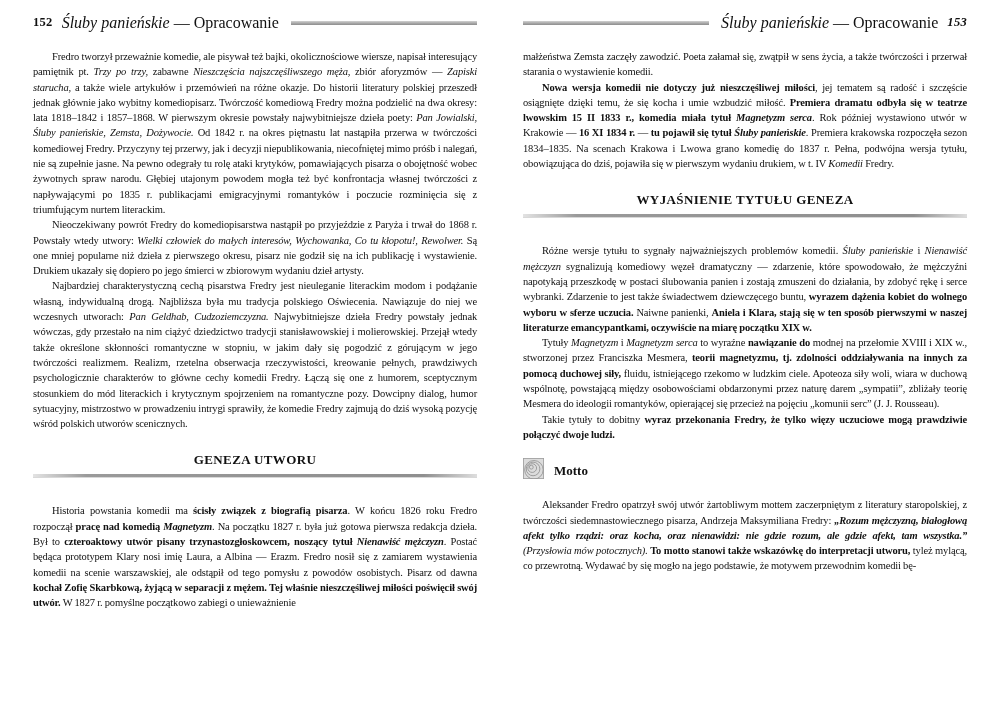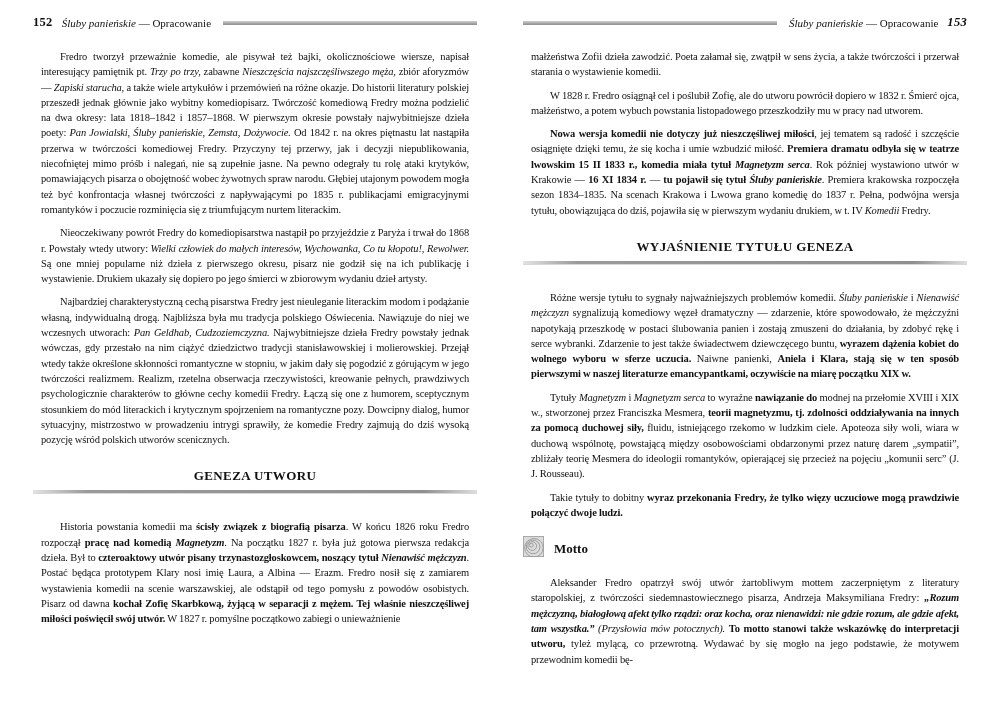--- a/index.html
+++ b/index.html
@@ -15,33 +15,33 @@
     gap:46px;
     box-sizing:border-box;
     background:#fff;
   }
   .page{width:444px;flex:0 0 444px;}
   .page-header{
     display:flex;align-items:center;height:13px;
     font-size:11px;white-space:nowrap;
   }
   .page-num{font-weight:bold;font-size:12.5px;letter-spacing:.3px;}
-  .running-title{font-size:11px;text-align:center;}
+  .running-title{font-size:16px;text-align:center;}
   .running-title em{font-style:italic;}
   .page-header.left .page-num{margin-right:9px;}
   .page-header.left .header-bar{margin-left:12px;}
   .page-header.right .page-num{margin-left:9px;font-style:italic;}
   .page-header.right .header-bar{margin-right:12px;}
   .header-bar{
     flex:1;height:4px;align-self:center;
     background:linear-gradient(to bottom,#d2d2d2 0%,#a8a8a8 55%,#8d8d8d 100%);
   }
   .page-body{margin-top:20px;}
   .para{
-    margin:8px;
+    margin:0;
     font-size:10.5px;
     line-height:15.3px;
     text-align:justify;
     text-indent:19px;
     letter-spacing:-0.15px;
     word-spacing:-0.2px;
   }
   .para.no-indent{text-indent:0;}
   .para strong{font-weight:bold;}
   .para em{font-style:italic;}
@@ -87,22 +87,21 @@
       </div>
   </div>
 
   <div class="page">
     <div class="page-header right">
       <span class="header-bar"></span>
       <span class="running-title"><em>Śluby panieńskie</em><span> — Opracowanie</span></span>
       <span class="page-num">153</span>
     </div>
     <div class="page-body">
-        <p class="para no-indent">małżeństwa Zofii dzieła zawodzić. Poeta załamał się, zwątpił w sens życia, a także twórczości i przerwał starania o wystawienie komedii.</p>
-        <p class="para">W 1828 r. Fredro osiągnął cel i poślubił Zofię, ale do utworu powrócił dopiero w 1832 r. Śmierć ojca, małżeństwo, a potem wybuch powstania listopadowego przeszkodziły mu w pracy nad utworem.</p>
+        <p class="para no-indent">małżeństwa Zemsta zaczęły zawodzić. Poeta załamał się, zwątpił w sens życia, a także twórczości i przerwał starania o wystawienie komedii.</p>
         <p class="para"><strong>Nowa wersja komedii nie dotyczy już nieszczęśliwej miłości</strong>, jej tematem są radość i szczęście osiągnięte dzięki temu, że się kocha i umie wzbudzić miłość. <strong>Premiera dramatu odbyła się w teatrze lwowskim 15 II 1833 r., komedia miała tytuł </strong><strong><em>Magnetyzm serca</em></strong>. Rok później wystawiono utwór w Krakowie — <strong>16 XI 1834 r.</strong> — <strong>tu pojawił się tytuł </strong><strong><em>Śluby panieńskie</em></strong>. Premiera krakowska rozpoczęła sezon 1834–1835. Na scenach Krakowa i Lwowa grano komedię do 1837 r. Pełna, podwójna wersja tytułu, obowiązująca do dziś, pojawiła się w pierwszym wydaniu drukiem, w t. IV <em>Komedii</em> Fredry.</p>
         <div class="section-heading">WYJAŚNIENIE TYTUŁU GENEZA</div>
         <div class="heading-rule"></div>
         <p class="para">Różne wersje tytułu to sygnały najważniejszych problemów komedii. <em>Śluby panieńskie</em> i <em>Nienawiść mężczyzn</em> sygnalizują komediowy węzeł dramatyczny — zdarzenie, które spowodowało, że mężczyźni napotykają przeszkodę w postaci ślubowania panien i zostają zmuszeni do działania, by zdobyć rękę i serce wybranki. Zdarzenie to jest także świadectwem dziewczęcego buntu, <strong>wyrazem dążenia kobiet do wolnego wyboru w sferze uczucia.</strong> Naiwne panienki, <strong>Aniela i Klara, stają się w ten sposób pierwszymi w naszej literaturze emancypantkami, oczywiście na miarę początku XIX w.</strong></p>
         <p class="para">Tytuły <em>Magnetyzm</em> i <em>Magnetyzm serca</em> to wyraźne <strong>nawiązanie do</strong> modnej na przełomie XVIII i XIX w., stworzonej przez Franciszka Mesmera, <strong>teorii magnetyzmu, tj. zdolności oddziaływania na innych za pomocą duchowej siły,</strong> fluidu, istniejącego rzekomo w ludzkim ciele. Apoteoza siły woli, wiara w duchową wspólnotę, powstającą między osobowościami obdarzonymi przez naturę darem „sympatii”, zbliżały teorię Mesmera do ideologii romantyków, opierającej się przecież na pojęciu „komunii serc” (J. J. Rousseau).</p>
         <p class="para">Takie tytuły to dobitny <strong>wyraz przekonania Fredry, że tylko więzy uczuciowe mogą prawdziwie połączyć dwoje ludzi.</strong></p>
         <div class="motto-heading">
           <span class="motto-icon"><svg viewBox="0 0 24 24" width="21" height="21">
               <rect x="0.5" y="0.5" width="23" height="23" fill="#dcdcdc" stroke="#a0a0a0"></rect>
               <g fill="none" stroke="#9a9a9a" stroke-width="1.1">

